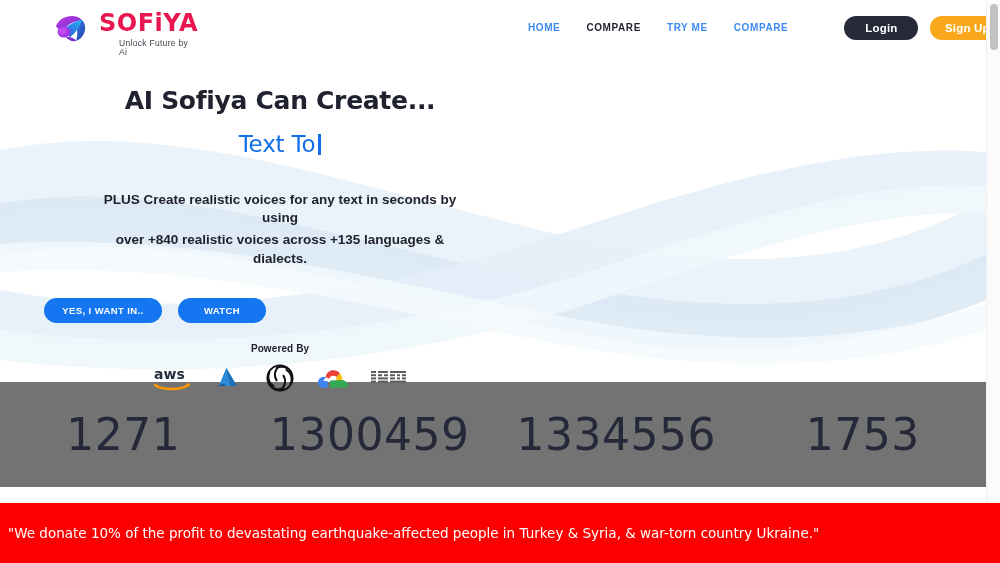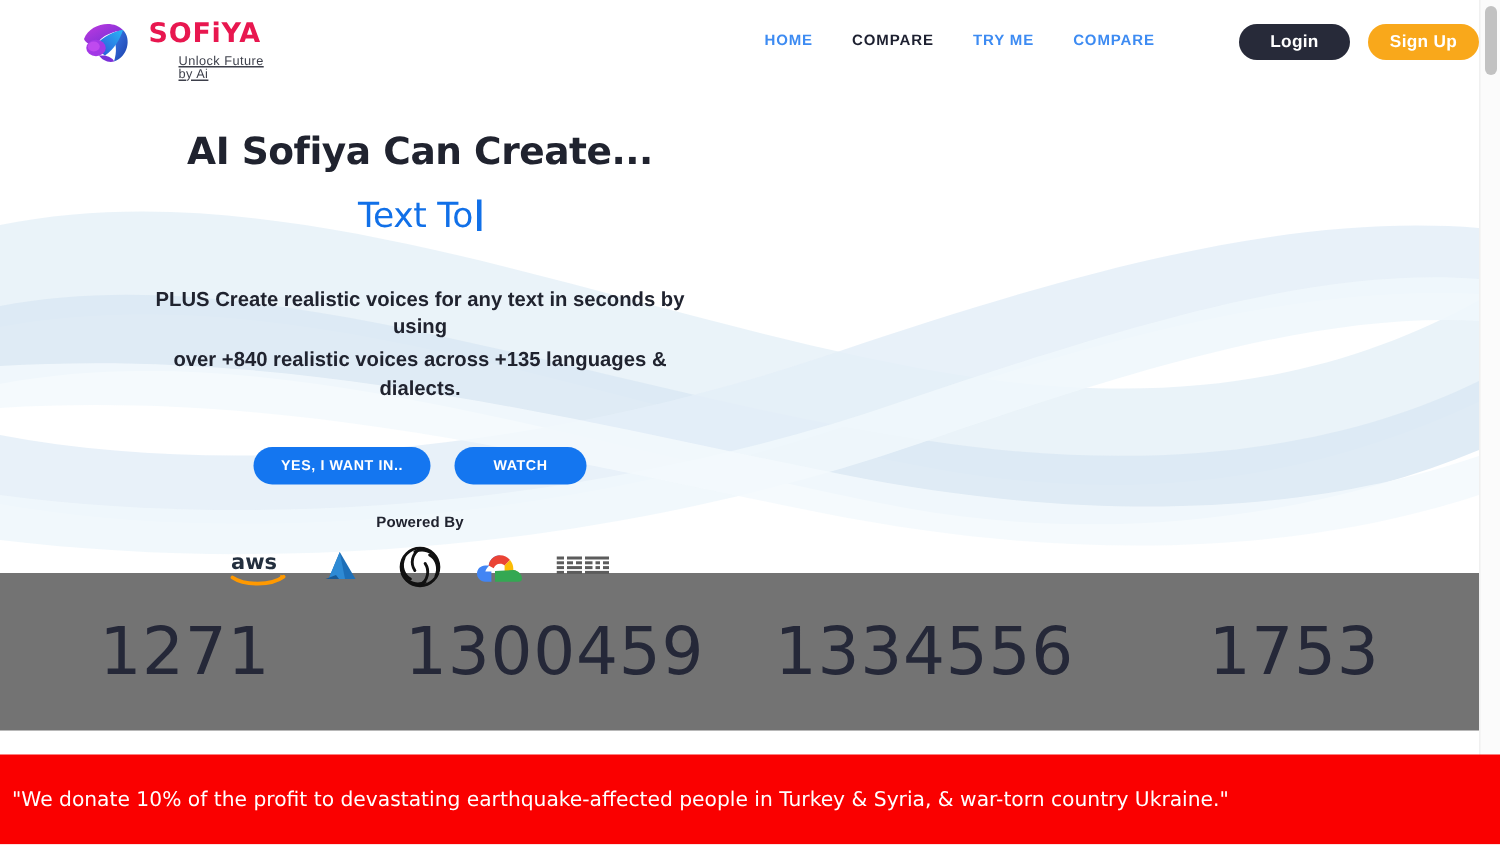--- a/index.html
+++ b/index.html
@@ -53,35 +53,34 @@
   }
   .brand {
     display: flex;
     align-items: center;
     margin-left: 52px;
     gap: 7px;
   }
   .brand-mark { width: 40px; height: 36px; display: block; flex: none; }
   .wordmark { display: flex; flex-direction: column; line-height: 1; }
   .wordmark-main {
-    font-size: 18px;
+    font-size: 24px;
     font-weight: bold;
     letter-spacing: 0.5px;
     color: #e8174f;
     font-family: "DejaVu Sans", sans-serif;
     margin-top: 12px;
   }
   .wordmark-sub {
     font-size: 8.5px;
     color: #3c3f4a;
     letter-spacing: 0.3px;
     margin-top: 4px;
     margin-left: 20px;
     font-weight: normal;
-    text-decoration: underline;
   }
 
   .nav {
     display: flex;
     align-items: center;
     gap: 26px;
     margin-left: 295px;
     padding-left: 35px;
   }
   .nav-link {
@@ -159,22 +158,23 @@
     font-weight: bold;
     color: #20232f;
     line-height: 1.35;
     padding: 0 90px;
   }
   .hero-sub .line2 { display: block; margin-top: 4px; }
 
   .cta-row {
     margin-top: 30px;
     display: flex;
-    justify-content: center;
+    justify-content: flex-start;
     gap: 16px;
+    padding-left: 44px;
   }
   .btn-cta {
     border: none;
     border-radius: 16px;
     background: #1476f0;
     color: #ffffff;
     font-size: 9.5px;
     font-weight: bold;
     letter-spacing: 0.4px;
     height: 25px;

